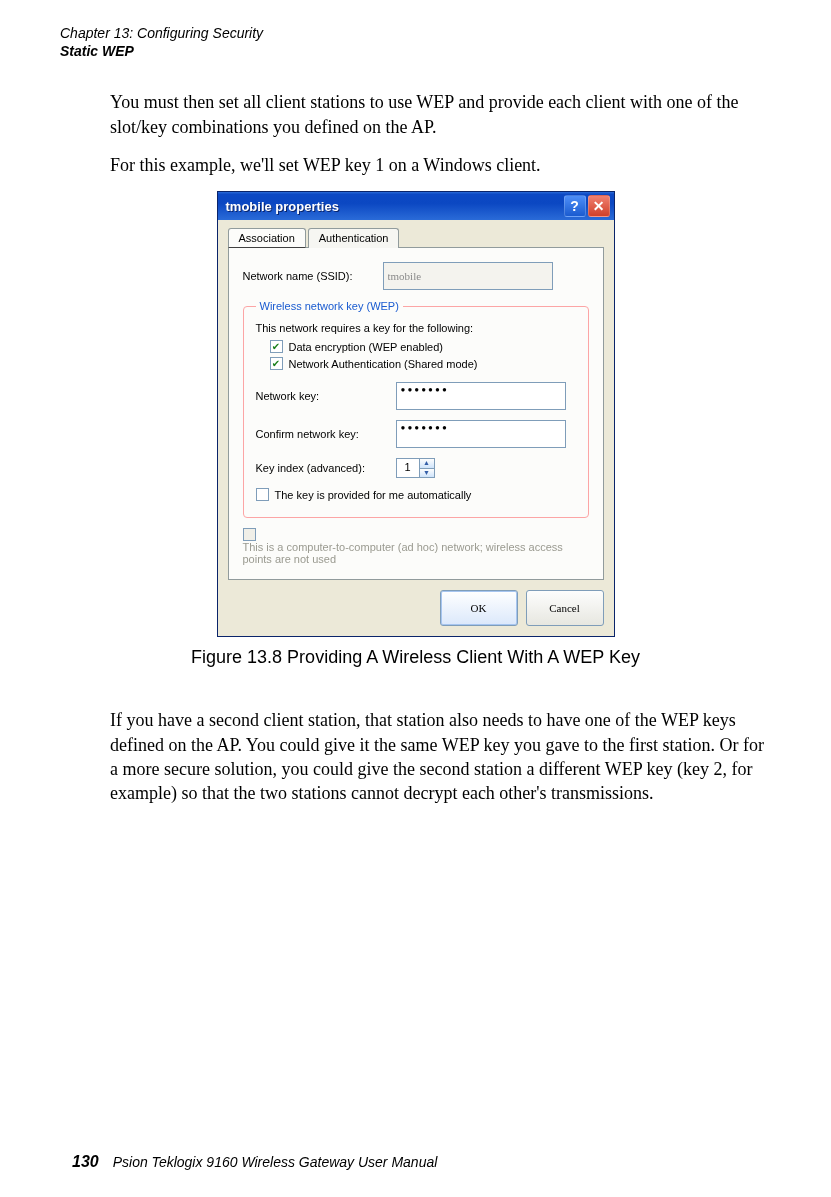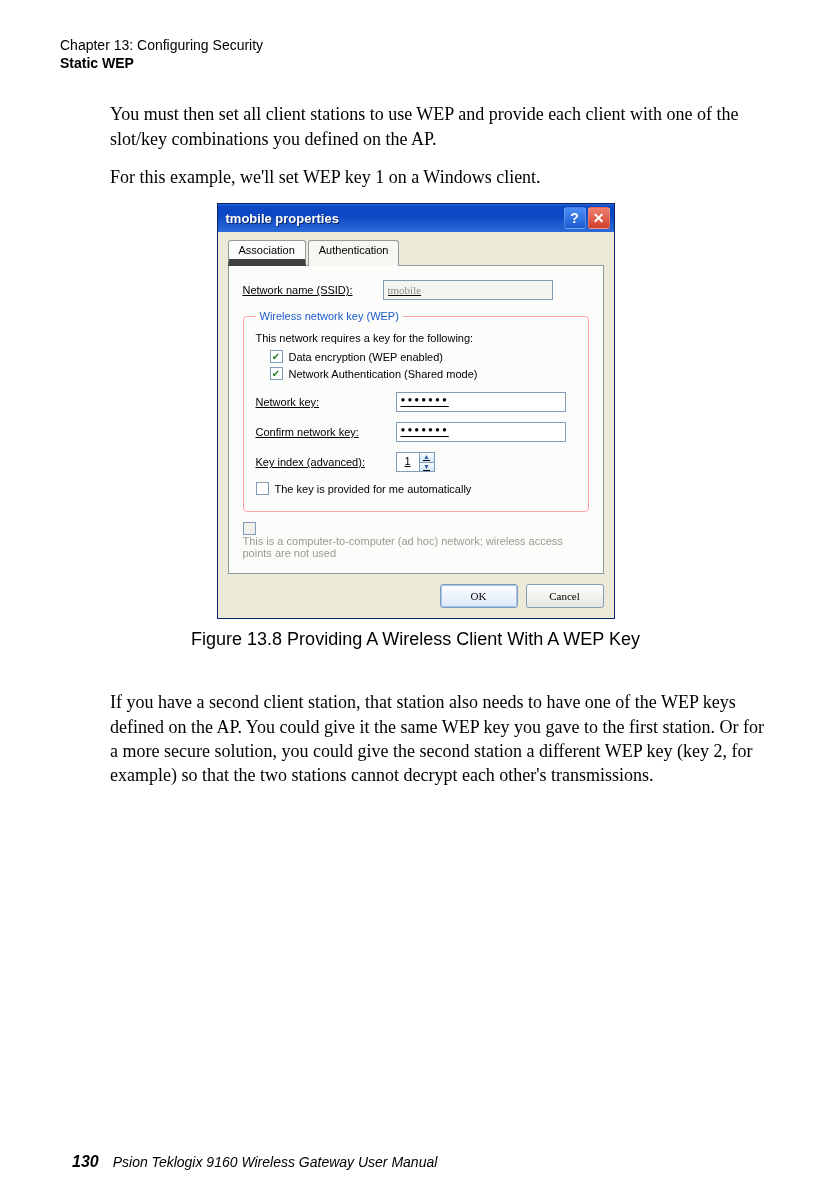--- a/index.html
+++ b/index.html
@@ -5,22 +5,23 @@
   * { box-sizing: border-box; margin: 0; padding: 0; }
   body {
     width: 831px;
     height: 1197px;
     background: #ffffff;
     font-family: "Times New Roman", serif;
     color: #000;
     position: relative;
   }
   .header-area {
-    padding: 36px 60px 10px 60px;
+    padding: 24px 60px 10px 60px;
     font-family: Arial, Helvetica, sans-serif;
+    font-style: italic;
     font-size: 14px;
     line-height: 1.3;
   }
   .chapter-line { font-weight: normal; }
   .topic-line { font-weight: bold; }
   .body-text {
     padding: 20px 60px 0 110px;
     font-size: 18px;
     line-height: 1.35;
   }
@@ -65,30 +66,30 @@
   .xp-tabs { display:flex; margin-bottom:-1px; }
   .xp-tab {
     padding: 3px 10px 3px 10px;
     border: 1px solid #919b9c;
     border-bottom: none;
     background: #f6f6f2;
     border-radius: 3px 3px 0 0;
     margin-right: 2px;
     font-size: 11px;
   }
-  .xp-tab.active { background:#fcfcfa; border-bottom:7px solid #404040; position:relative; z-index:2; }
+  .xp-tab.active { background:#fcfcfa; border-bottom:1px solid #404040; position:relative; z-index:2; }
   .xp-tabpanel {
     border: 1px solid #919b9c;
     background: #fcfcfa;
     padding: 14px 14px 14px 14px;
   }
-  .row { display:flex; align-items:center; margin-bottom:10px;text-decoration:underline; }
+  .row { display:flex; align-items:center; margin-bottom:10px; }
   .row label.lab { width: 140px; }
   .xp-input {
-    border:1px solid #7f9db9; background:#fff; height:20px;
+    border:1px solid #7f9db9; background:#fff; height:28px;
     padding: 1px 4px; font-family:Tahoma; font-size:11px;
   }
   .xp-input.ro { background:#f4f3ee; color:#8a8a8a; }
   .xp-fieldset {
     border:1px solid #fca5a5;
     border-radius:4px;
     padding: 10px 12px 12px 12px;
     margin-top:4px; margin-bottom:10px;
   }
   .xp-fieldset legend { color:#1a5bd0; padding:0 4px; font-size:11px; }
@@ -105,21 +106,21 @@
   .spinner .val { width:22px; text-align:center; padding-top:2px; }
   .spinner .arrows { display:flex; flex-direction:column; border-left:1px solid #7f9db9; }
   .spinner .arrow {
     width:14px; height:9px; font-size:7px; line-height:7px; text-align:center;
     background:linear-gradient(#fdfdfd,#cfe4fb); color:#335ea8;
   }
   .spinner .arrow + .arrow { border-top:1px solid #7f9db9; }
   .adhoc-row { display:flex; align-items:flex-start; color:#9a9a90; margin-top:6px;flex-direction:column; }
   .xp-buttons { display:flex; justify-content:flex-end; gap:8px; margin-top:10px; }
   .xp-btn {
-    min-width:78px; height:24px;
+    min-width:78px; height:36px;
     border:1px solid #7f9db9; border-radius:3px;
     background:linear-gradient(#fdfdfd,#e7e7e0);
     font-family:Tahoma; font-size:11px;
     display:flex;align-items:center;justify-content:center;
   }
   .xp-btn.ok {
     background:linear-gradient(#ffffff,#dbe8fb);
     box-shadow: inset 0 0 0 1px #a6c5f0;
   }
   .figure-caption {

